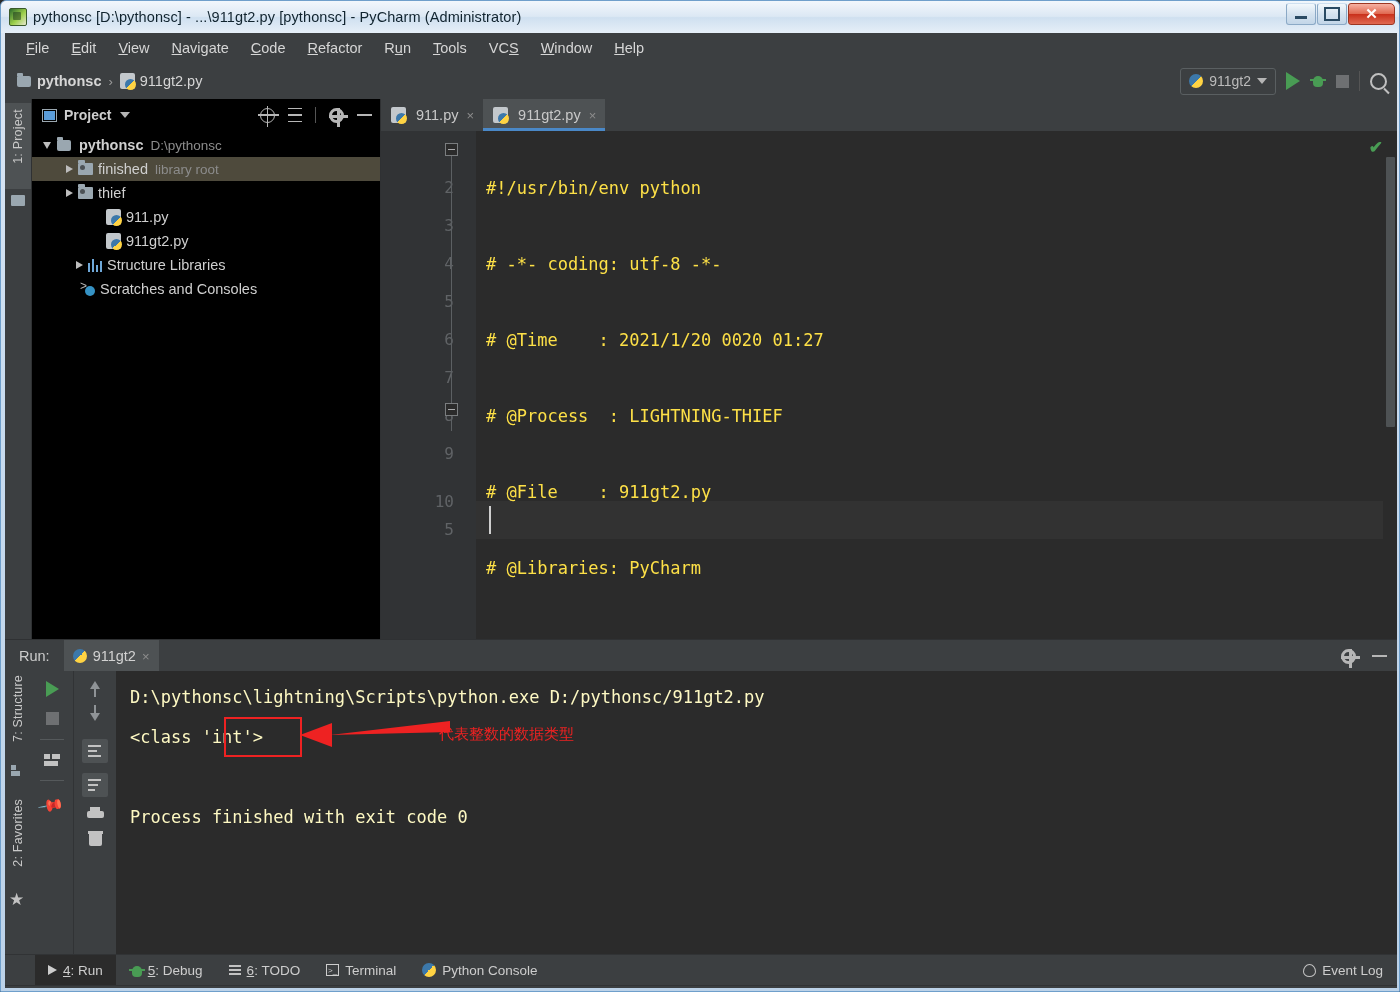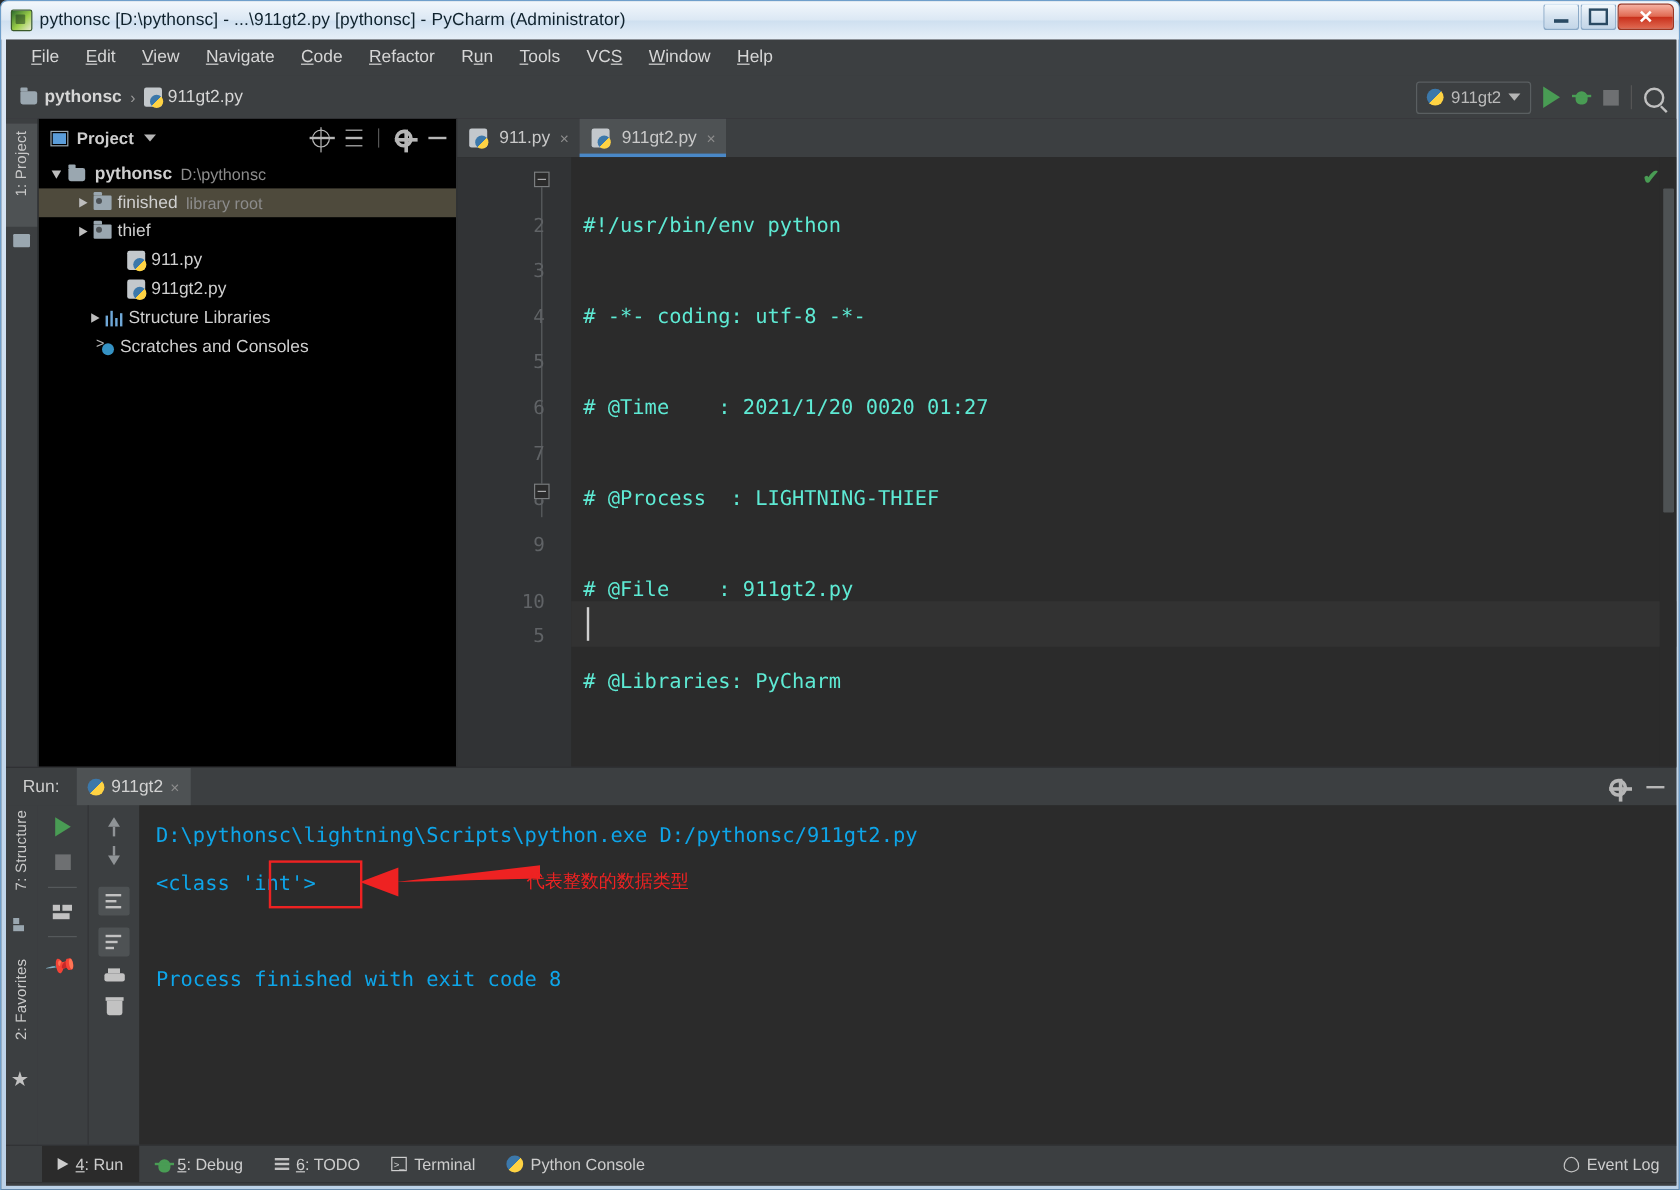--- a/index.html
+++ b/index.html
@@ -178,21 +178,21 @@
     background:#2b2b2b;
   }
   .fold:after{content:"";position:absolute;left:2px;top:5px;width:7px;height:1.4px;background:#a9aaac;}
   .foldline{position:absolute;left:70px;width:1.4px;background:#5c6063;}
   .codetext{
     position:absolute;left:95px;top:0;right:0;bottom:0;
     font-family:"DejaVu Sans Mono", monospace;font-size:17px;line-height:38px;
     color:#a9b7c6;white-space:pre;padding-left:10px;
   }
   .cl{height:38px;}
-  .cmt{color:#5eead4;}
+  .cmt{color:#fde047;}
   .kw-fn{color:#8888c6;}
   .num{color:#6897bb;}
   .ident{color:#a9b7c6;}
   .caret-line{position:absolute;left:95px;right:0;height:38px;background:#323232;}
   .caret{position:absolute;width:2px;height:28px;background:#cfcfcf;}
   .rightgut{position:absolute;right:0;top:0;bottom:0;width:14px;background:#2b2b2b;}
   .scrollthumb{position:absolute;right:2px;width:9px;background:#4e5254;border-radius:1px;}
   .okcheck{position:absolute;right:14px;top:6px;font-size:17px;color:#499c54;font-weight:bold;}
 
   
@@ -200,21 +200,21 @@
   .run-head{height:32px;display:flex;align-items:center;padding-left:14px;position:relative;
     border-top:1px solid #2f3133;}
   .run-label{font-size:14.5px;color:#cdcdcd;margin-right:14px;}
   .run-tab{display:flex;align-items:center;gap:6px;background:#4e5254;height:32px;padding:0 9px;font-size:14.5px;color:#d2d2d2;}
   .run-head-right{position:absolute;right:10px;display:flex;align-items:center;gap:16px;}
   .run-body{position:absolute;left:0;right:0;top:32px;bottom:0;display:flex;}
   .run-strip{width:26px;background:#3c3f41;position:relative;flex:none;}
   .run-tools{width:42px;background:#3c3f41;flex:none;display:flex;flex-direction:column;align-items:center;padding-top:10px;gap:11px;border-right:1px solid #313335;}
   .run-tools2{width:42px;background:#3c3f41;flex:none;display:flex;flex-direction:column;align-items:center;padding-top:10px;gap:10px;}
   .console{flex:1;background:#2b2b2b;position:relative;min-width:0;
-    font-family:"DejaVu Sans Mono", monospace;font-size:17px;color:#0ea5e9;padding:16px 0 0 14px;}
+    font-family:"DejaVu Sans Mono", monospace;font-size:17px;color:#fef9c3;padding:16px 0 0 14px;}
   .console .line{height:40px;white-space:pre;}
   .sep-h{width:24px;height:1px;background:#55595b;}
   .arrow-up{width:0;height:0;border-left:5px solid transparent;border-right:5px solid transparent;border-bottom:8px solid #8f9396;position:relative;}
   .arrow-up:after{content:"";position:absolute;left:-1.2px;top:8px;width:2.4px;height:8px;background:#8f9396;}
   .arrow-dn{width:0;height:0;border-left:5px solid transparent;border-right:5px solid transparent;border-top:8px solid #8f9396;position:relative;}
   .arrow-dn:after{content:"";position:absolute;left:-1.2px;top:-16px;width:2.4px;height:8px;background:#8f9396;}
   .btn-box{width:26px;height:24px;background:#4e5254;border-radius:2px;display:flex;align-items:center;justify-content:center;}
   .lines3{width:14px;height:12px;display:flex;flex-direction:column;justify-content:space-between;}
   .lines3 i{display:block;height:2px;background:#c2c2c2;}
   .grid-ico{width:16px;height:12px;display:flex;flex-direction:column;gap:2px;}
@@ -502,21 +502,21 @@
                 </div>
           </div>
           <div class="print-ico"></div>
           <div class="trash-ico"></div>
         </div>
 
         <div class="console">
           <div class="line">D:\pythonsc\lightning\Scripts\python.exe D:/pythonsc/911gt2.py</div>
           <div class="line">&lt;class 'int'&gt;</div>
           <div class="line"></div>
-          <div class="line">Process finished with exit code 8</div>
+          <div class="line">Process finished with exit code 0</div>
         </div>
       </div>
 
       <div class="annot-box" style="left:219px;top:78px;width:74px;height:36px;"></div>
       <svg style="position:absolute;left:295px;top:80px;" width="150" height="32">
         <polygon points="150,2 30,16 150,13" fill="#ee2222"></polygon>
         <polygon points="0,16 32,4 32,28" fill="#ee2222"></polygon>
       </svg>
       <div class="annot-text" style="left:434px;top:86px;">代表整数的数据类型</div>
     </div>

